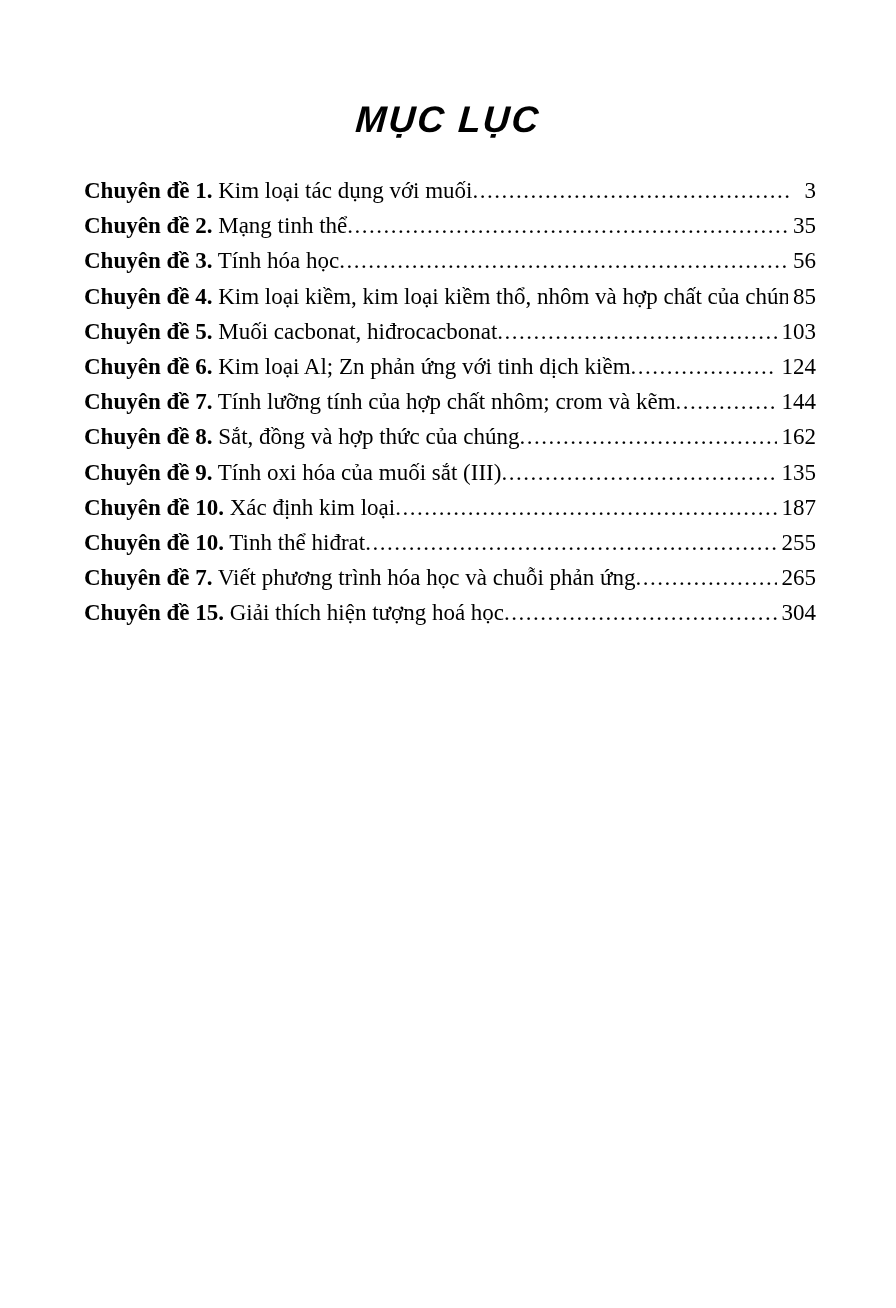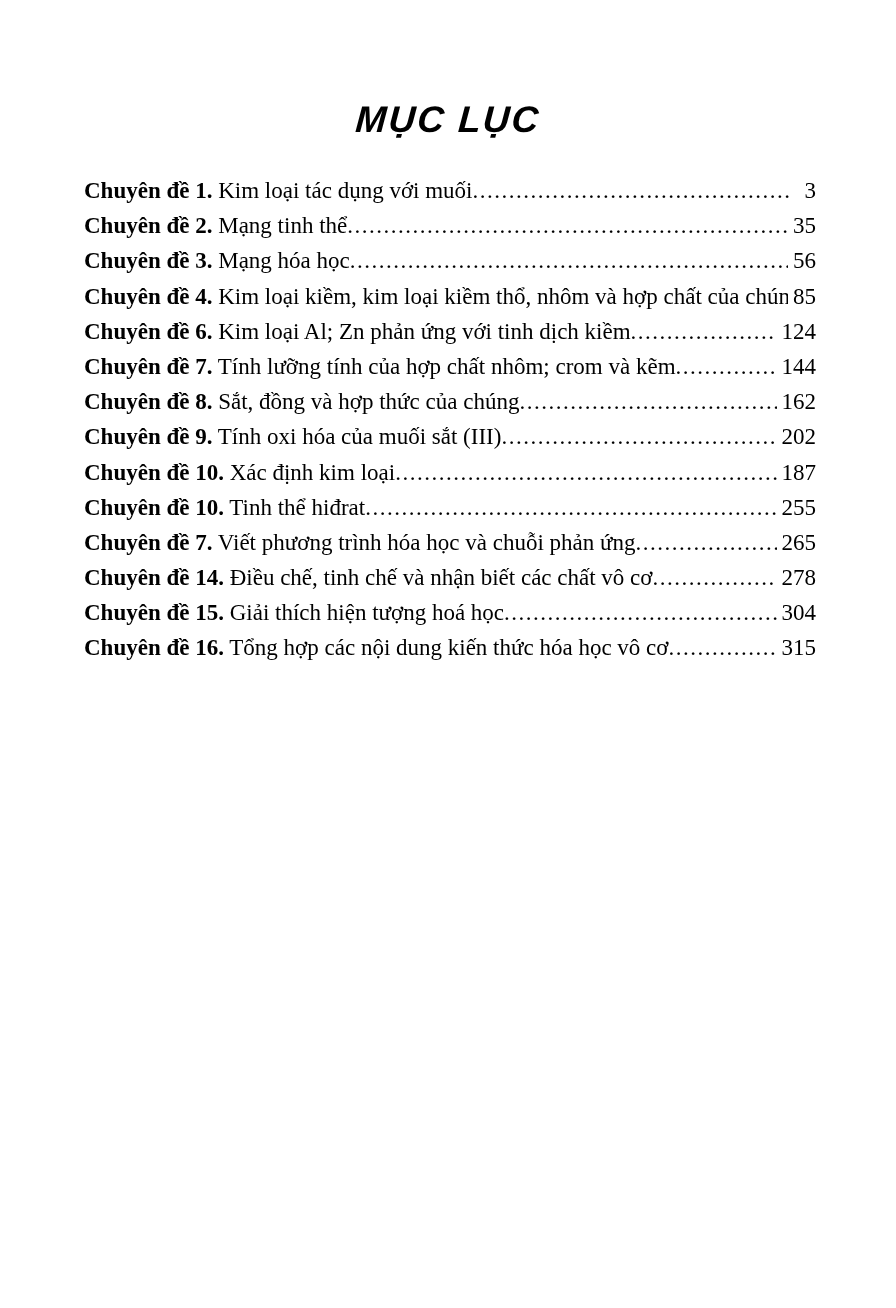--- a/index.html
+++ b/index.html
@@ -72,74 +72,70 @@
     <span class="toc-label">Chuyên đề 1.</span><span> </span><span class="toc-text">Kim loại tác dụng với muối</span><span class="toc-leader"></span>
     <span class="toc-page">3</span>
   </div>
 
   <div class="toc-row">
     <span class="toc-label">Chuyên đề 2.</span><span> </span><span class="toc-text">Mạng tinh thể</span><span class="toc-leader"></span>
     <span class="toc-page">35</span>
   </div>
 
   <div class="toc-row">
-    <span class="toc-label">Chuyên đề 3.</span><span> </span><span class="toc-text">Mạng hóa học</span><span class="toc-leader"></span>
+    <span class="toc-label">Chuyên đề 3.</span><span> </span><span class="toc-text">Tính hóa học</span><span class="toc-leader"></span>
     <span class="toc-page">56</span>
   </div>
 
   <div class="toc-row">
     <span class="toc-label">Chuyên đề 4.</span><span> </span><span class="toc-text">Kim loại kiềm, kim loại kiềm thổ, nhôm và hợp chất của chúng</span><span class="toc-leader"></span>
     <span class="toc-page">85</span>
   </div>
 
+  <div class="toc-row">
+    <span class="toc-label">Chuyên đề 5.</span><span> </span><span class="toc-text">Muối cacbonat, hiđrocacbonat</span><span class="toc-leader"></span>
+    <span class="toc-page">103</span>
+  </div>
 
   <div class="toc-row">
     <span class="toc-label">Chuyên đề 6.</span><span> </span><span class="toc-text">Kim loại Al; Zn phản ứng với tinh dịch kiềm</span><span class="toc-leader"></span>
     <span class="toc-page">124</span>
   </div>
 
   <div class="toc-row">
     <span class="toc-label">Chuyên đề 7.</span><span> </span><span class="toc-text">Tính lưỡng tính của hợp chất nhôm; crom và kẽm</span><span class="toc-leader"></span>
     <span class="toc-page">144</span>
   </div>
 
   <div class="toc-row">
     <span class="toc-label">Chuyên đề 8.</span><span> </span><span class="toc-text">Sắt, đồng và hợp thức của chúng</span><span class="toc-leader"></span>
     <span class="toc-page">162</span>
   </div>
 
   <div class="toc-row">
     <span class="toc-label">Chuyên đề 9.</span><span> </span><span class="toc-text">Tính oxi hóa của muối sắt (III)</span><span class="toc-leader"></span>
-    <span class="toc-page">202</span>
+    <span class="toc-page">135</span>
   </div>
 
   <div class="toc-row">
     <span class="toc-label">Chuyên đề 10.</span><span> </span><span class="toc-text">Xác định kim loại</span><span class="toc-leader"></span>
     <span class="toc-page">187</span>
   </div>
 
 
   <div class="toc-row">
     <span class="toc-label">Chuyên đề 10.</span><span> </span><span class="toc-text">Tinh thể hiđrat</span><span class="toc-leader"></span>
     <span class="toc-page">255</span>
   </div>
 
   <div class="toc-row">
     <span class="toc-label">Chuyên đề 7.</span><span> </span><span class="toc-text">Viết phương trình hóa học và chuỗi phản ứng</span><span class="toc-leader"></span>
     <span class="toc-page">265</span>
   </div>
 
-  <div class="toc-row">
-    <span class="toc-label">Chuyên đề 14.</span><span> </span><span class="toc-text">Điều chế, tinh chế và nhận biết các chất vô cơ</span><span class="toc-leader"></span>
-    <span class="toc-page">278</span>
-  </div>
 
   <div class="toc-row">
     <span class="toc-label">Chuyên đề 15.</span><span> </span><span class="toc-text">Giải thích hiện tượng hoá học</span><span class="toc-leader"></span>
     <span class="toc-page">304</span>
   </div>
 
-  <div class="toc-row">
-    <span class="toc-label">Chuyên đề 16.</span><span> </span><span class="toc-text">Tổng hợp các nội dung kiến thức hóa học vô cơ</span><span class="toc-leader"></span>
-    <span class="toc-page">315</span>
-  </div>
 </div>
 </div>
 
 </body></html>

